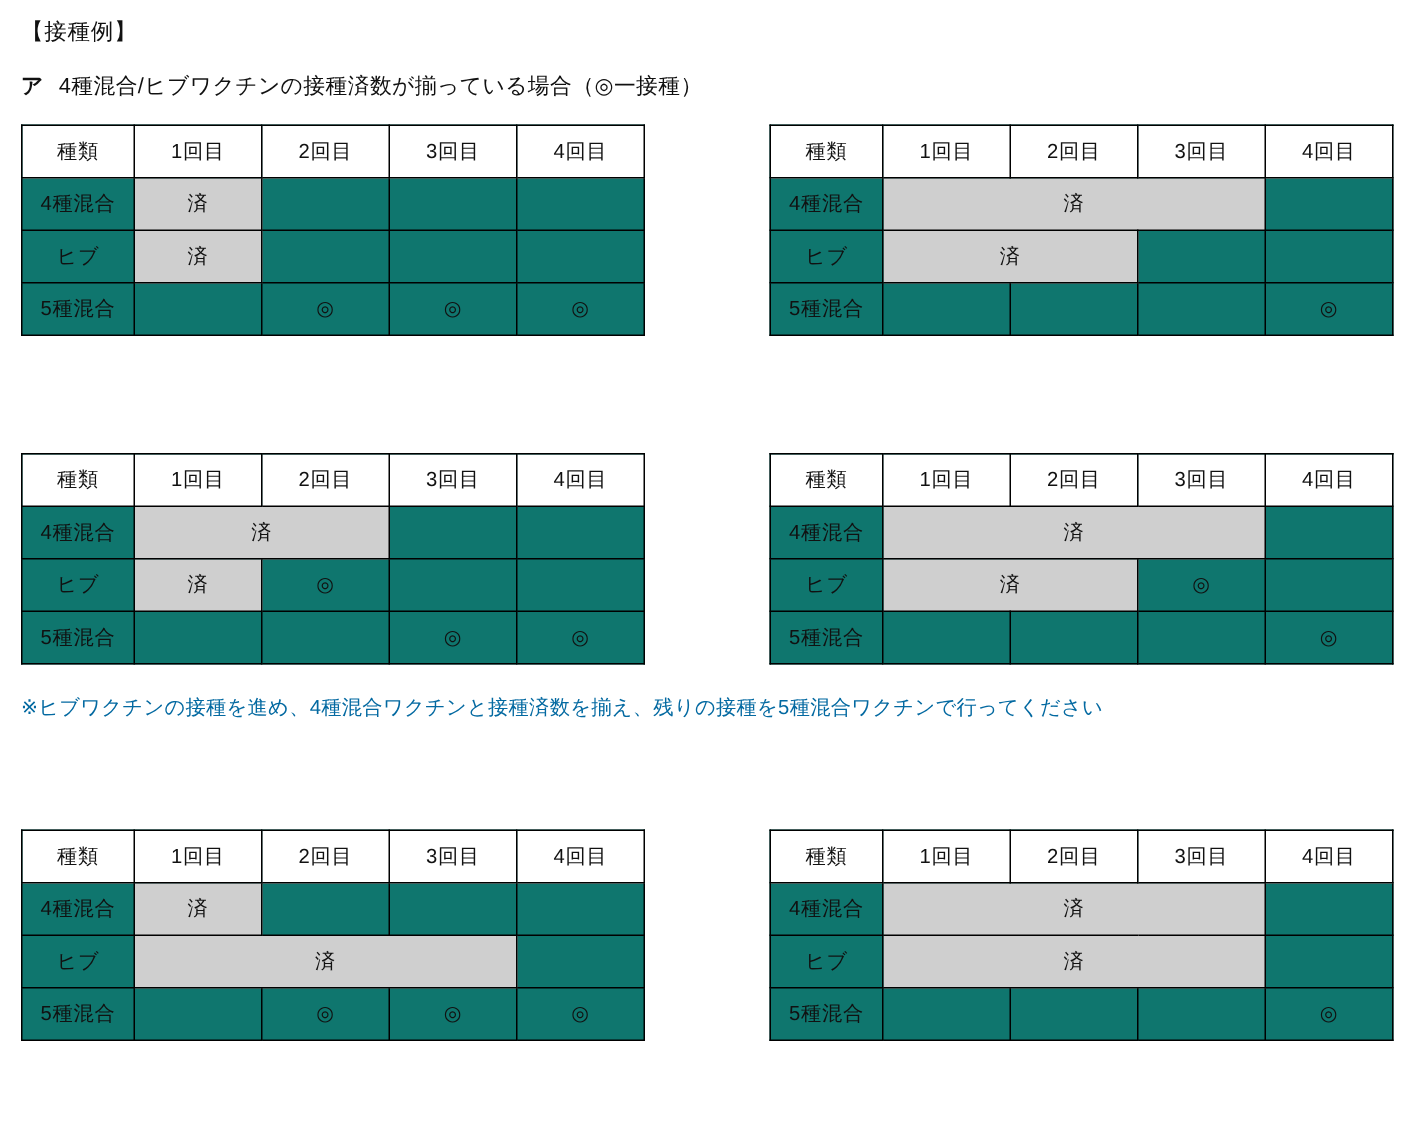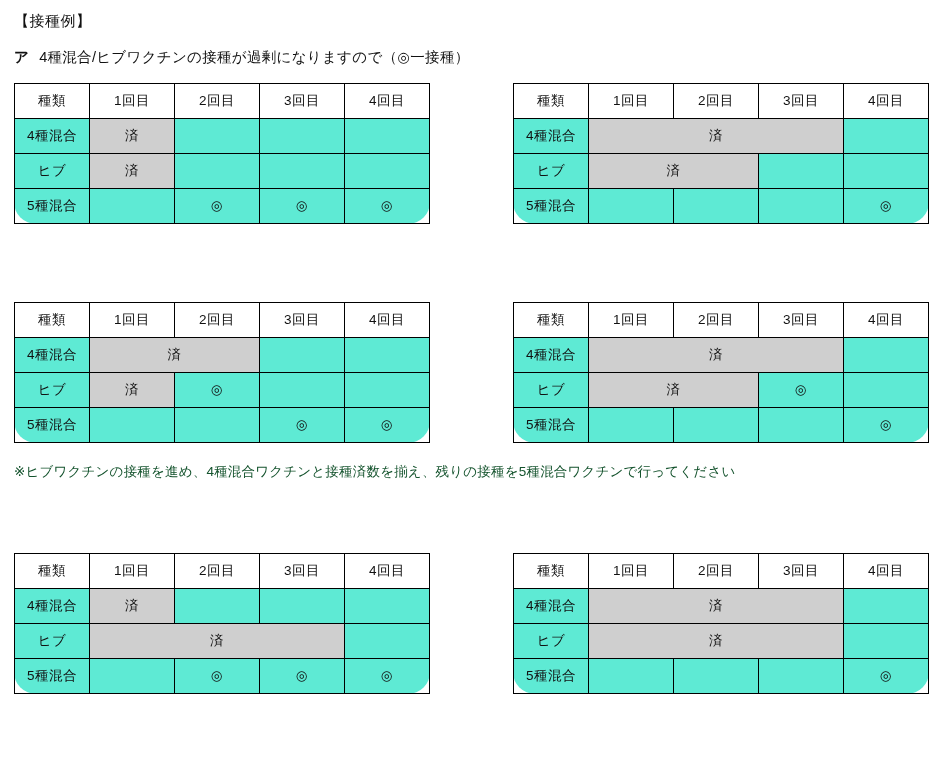--- a/index.html
+++ b/index.html
@@ -36,31 +36,30 @@
     white-space: nowrap;
     letter-spacing: 0.3px;
   }
   .section-heading .marker {
     font-weight: bold;
     margin-right: 10px;
   }
   .note {
     position: absolute;
     font-size: 13.5px;
-    color: #14532d;
+    color: #0369a1;
     white-space: nowrap;
     letter-spacing: 0.2px;
     text-align: center;
   }
   table.vtable {
     position: absolute;
     border-collapse: collapse;
     table-layout: fixed;
-    background: #5eead4;
-    border-radius: 22px;
+    background: #0f766e;
   }
   table.vtable td {
     border: 1px solid #000;
     height: 34px;
     text-align: center;
     vertical-align: middle;
     font-size: 13.5px;
     color: #111;
     padding: 0;
     letter-spacing: 0.5px;
@@ -79,21 +78,21 @@
   .datacol { width: 84px; }
 </style>
 </head>
 <body>
 
 <div class="page">
 
   <div class="doc-title">【接種例】</div>
 
   <div class="section-heading" style="left:14px; top:48px;">
-    <span class="marker">ア</span><span>4種混合/ヒブワクチンの接種が過剰になりますので（◎一接種）</span>
+    <span class="marker">ア</span><span>4種混合/ヒブワクチンの接種済数が揃っている場合（◎一接種）</span>
   </div>
 
   <table class="vtable" style="left:14px; top:83px;">
     <tbody>
         <tr>
       <td class="head leftcol">種類</td>
       <td class="head datacol">1回目</td>
       <td class="head datacol">2回目</td>
       <td class="head datacol">3回目</td>
       <td class="head datacol">4回目</td>

